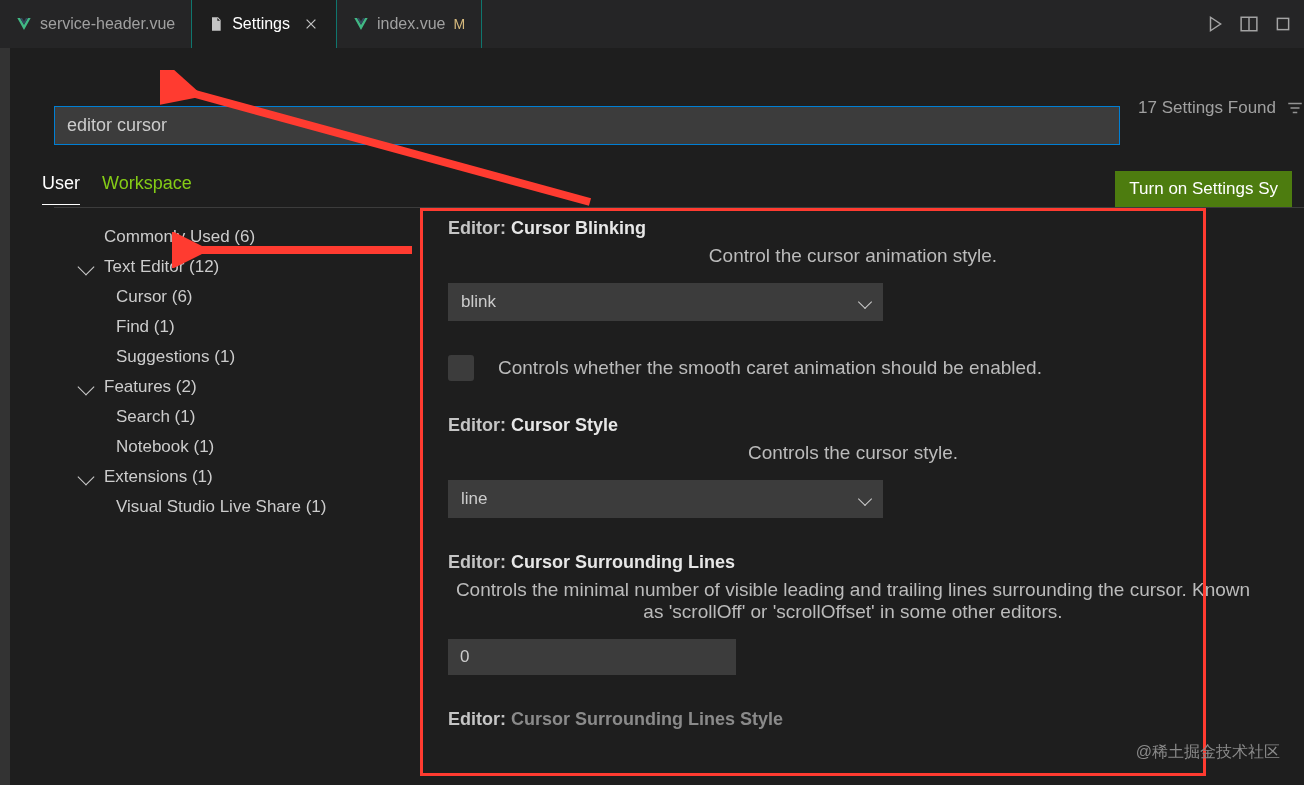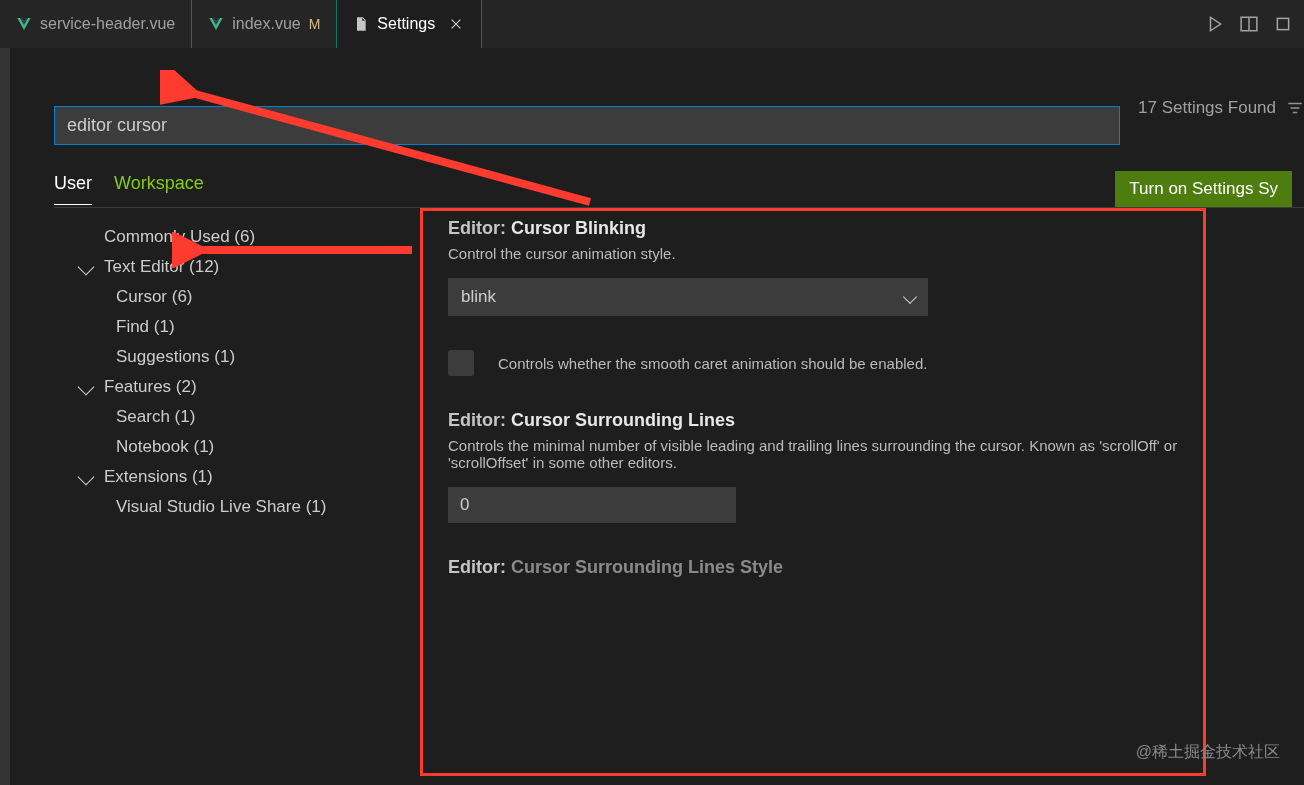--- a/index.html
+++ b/index.html
@@ -21,75 +21,75 @@
 .tab-close { width: 18px; height: 18px; display: flex; align-items: center; justify-content: center; margin-left: 4px; }
 .tab-actions { margin-left: auto; display: flex; align-items: center; gap: 16px; padding-right: 12px; }
 .tab-action-icon { width: 18px; height: 18px; opacity: 0.8; }
 .side-strip { position:absolute; left:0; top:48px; bottom:0; width:10px; background:#333333; }
 .content-area { padding: 0 0 0 10px; }
 .search-wrap { padding: 22px 0 12px 44px; }
 .search-row { display: flex; align-items: center; }
 .search-input { flex: 1; background: #3c3c3c; border: 1px solid #007fd4; color: #cccccc; font-size: 18px; padding: 8px 12px; outline: none; margin-top: 36px; }
 .results-count { color: #a0a0a0; font-size: 17px; padding: 0 10px 0 18px; white-space: nowrap; }
 .filter-icon { width: 18px; height: 18px; opacity: 0.7; }
-.scope-row { display: flex; align-items: center; padding: 14px 12px 0 44px; }
+.scope-row { display: flex; align-items: center; padding: 14px 12px 0 32px; }
 .scope-tabs { display: flex; gap: 22px; }
 .scope-tab { font-size: 18px; color: #84cc16; padding-bottom: 10px; cursor: pointer; }
 .scope-tab.active { color: #ffffff; border-bottom: 1px solid #ffffff; }
 .sync-btn { margin-left: auto; background: #4d7c0f; color: #ffffff; font-size: 17px; padding: 8px 14px; border: none; cursor: pointer; }
 .split { display: flex; border-top: 1px solid #3c3c3c; margin-left: 44px; height: 620px; }
 .tree { width: 354px; padding: 14px 8px 8px 8px; overflow-y: auto; }
 .tree-row { display: flex; align-items: center; font-size: 17px; color: #cccccc; padding: 5px 4px; cursor: pointer; }
 .tree-row.top { padding-left: 42px; }
 .tree-row.l1 { padding-left: 18px; gap: 6px; text-align: right; }
 .tree-row.l2 { padding-left: 54px; }
 .chevron { width: 12px; height: 12px; transform: rotate(45deg); border-right: 1.5px solid #cccccc; border-bottom: 1.5px solid #cccccc; margin-right: 6px; }
 .detail { flex: 1; padding: 10px 20px 20px 40px; overflow-y: auto; position: relative; }
 .redbox { position: absolute; top: 0; left: 12px; width: 786px; height: 568px; border: 3px solid #ff3b30; pointer-events: none; z-index: 5; }
 .setting { margin-bottom: 34px; }
 .setting-title { font-size: 18px; color: #e7e7e7; font-weight: 600; }
 .setting-title .cat { color: #c5c5c5; font-weight: 600; }
-.setting-desc { font-size: 15px; color: #bbbbbb; margin-top: 6px; max-width: 810px; }
-.select-ctrl { margin-top: 16px; display: flex; align-items: center; justify-content: space-between; background: #3c3c3c; border: 1px solid #3c3c3c; width: 480px; padding: 8px 12px; font-size: 17px; color: #cccccc; cursor: pointer; }
+.setting-desc { font-size: 19px; color: #bbbbbb; margin-top: 6px; max-width: 810px; text-align: center; }
+.select-ctrl { margin-top: 16px; display: flex; align-items: center; justify-content: space-between; background: #3c3c3c; border: 1px solid #3c3c3c; width: 435px; padding: 8px 12px; font-size: 17px; color: #cccccc; cursor: pointer; }
 .select-chevron { width: 10px; height: 10px; transform: rotate(45deg); border-right: 1.5px solid #cccccc; border-bottom: 1.5px solid #cccccc; }
 .check-row { display: flex; align-items: center; gap: 24px; margin-top: 9px; }
 .checkbox { width: 26px; height: 26px; background: #3c3c3c; border-radius: 3px; }
 .num-input { margin-top: 16px; background: #3c3c3c; border: none; color: #cccccc; font-size: 17px; padding: 8px 12px; width: 288px; outline: none; }
 .watermark { position: absolute; right: 24px; bottom: 22px; color: #8a8a8a; font-size: 16px; z-index: 20; }
 svg.arrow { position: absolute; z-index: 30; pointer-events: none; }
 </style>
 </head>
 <body>
 
 <div class="tab-bar">
   <div class="tab">
     <svg class="vue-icon" viewBox="0 0 24 24">
         <path fill="#41b883" d="M2 3h4l6 10L18 3h4L12 21 2 3z"></path>
         <path fill="#34495e" d="M6 3h3l3 5 3-5h3l-6 10L6 3z"></path>
       </svg>
     <span>service-header.vue</span>
   </div>
-  <div class="tab">
-    <svg class="vue-icon" viewBox="0 0 24 24">
-        <path fill="#41b883" d="M2 3h4l6 10L18 3h4L12 21 2 3z"></path>
-        <path fill="#34495e" d="M6 3h3l3 5 3-5h3l-6 10L6 3z"></path>
-      </svg>
-    <span>index.vue</span>
-    <span class="tab-badge">M</span>
-  </div>
   <div class="tab active">
     <svg class="file-icon" viewBox="0 0 24 24">
         <path fill="#c5c5c5" d="M6 2h9l4 4v16H6V2zm8 1v4h4"></path>
       </svg>
     <span>Settings</span>
     <span class="tab-close">
       <svg viewBox="0 0 16 16" width="14" height="14">
           <path stroke="#c5c5c5" stroke-width="1.4" d="M3 3l10 10M13 3L3 13"></path>
         </svg>
     </span>
+  </div>
+  <div class="tab">
+    <svg class="vue-icon" viewBox="0 0 24 24">
+        <path fill="#41b883" d="M2 3h4l6 10L18 3h4L12 21 2 3z"></path>
+        <path fill="#34495e" d="M6 3h3l3 5 3-5h3l-6 10L6 3z"></path>
+      </svg>
+    <span>index.vue</span>
+    <span class="tab-badge">M</span>
   </div>
   <div class="tab-actions">
     <svg class="tab-action-icon" viewBox="0 0 16 16">
         <path fill="none" stroke="#c5c5c5" stroke-width="1.3" d="M4 2l9 6-9 6V2z"></path>
       </svg>
     <svg class="tab-action-icon" viewBox="0 0 16 16">
         <rect x="1" y="2" width="14" height="12" fill="none" stroke="#c5c5c5" stroke-width="1.3"></rect>
         <line x1="8" y1="2" x2="8" y2="14" stroke="#c5c5c5" stroke-width="1.3"></line>
       </svg>
     <svg class="tab-action-icon" viewBox="0 0 16 16">
@@ -154,20 +154,28 @@
         </div>
       </div>
 
       <div class="setting">
         <div class="check-row">
           <div class="checkbox"></div>
           <div class="setting-desc" style="margin-top:0">Controls whether the smooth caret animation should be enabled.</div>
         </div>
       </div>
 
+      <div class="setting">
+        <div class="setting-title"><span class="cat">Editor: </span><span>Cursor Style</span></div>
+        <div class="setting-desc">Controls the cursor style.</div>
+        <div class="select-ctrl">
+          <span>line</span>
+          <span class="select-chevron"></span>
+        </div>
+      </div>
 
       <div class="setting">
         <div class="setting-title"><span class="cat">Editor: </span><span>Cursor Surrounding Lines</span></div>
         <div class="setting-desc">Controls the minimal number of visible leading and trailing lines surrounding the cursor. Known as 'scrollOff' or 'scrollOffset' in some other editors.</div>
         <input class="num-input" value="0" style="">
       </div>
 
       <div class="setting">
         <div class="setting-title" style="color:#8a8a8a"><span class="cat">Editor: </span><span>Cursor Surrounding Lines Style</span></div>
       </div>

